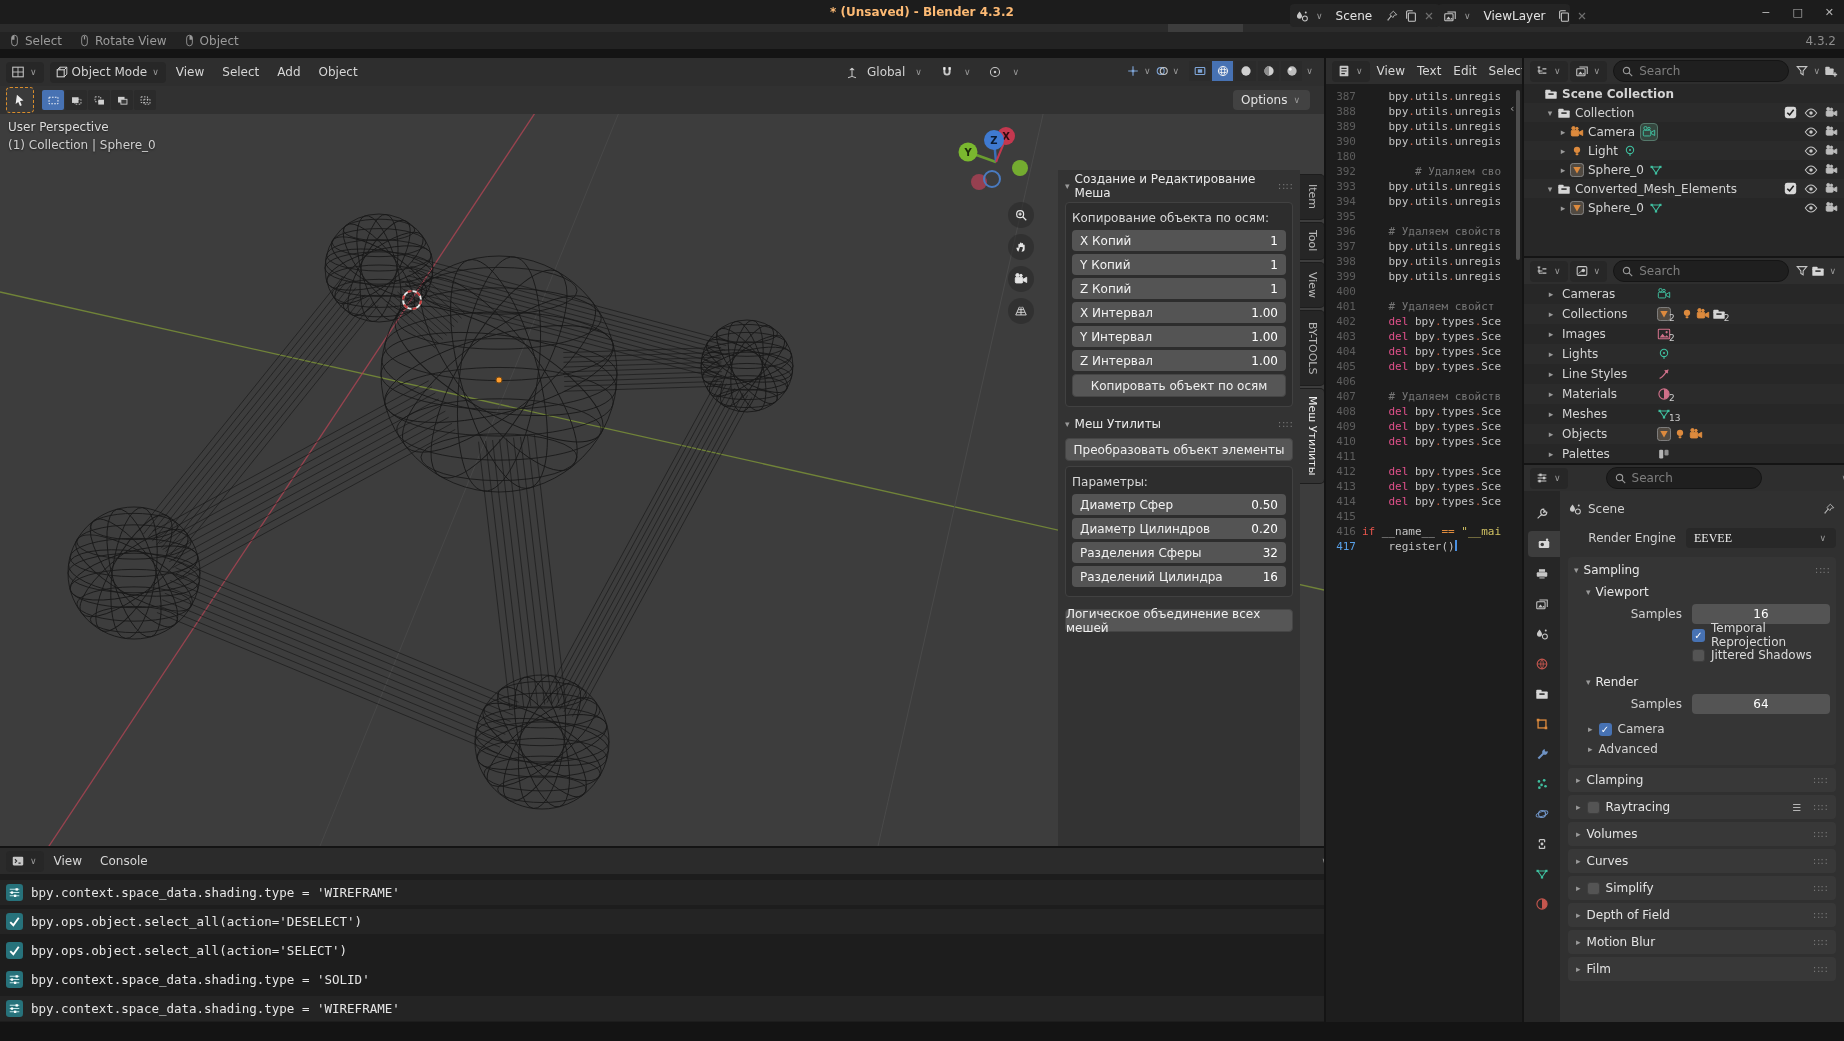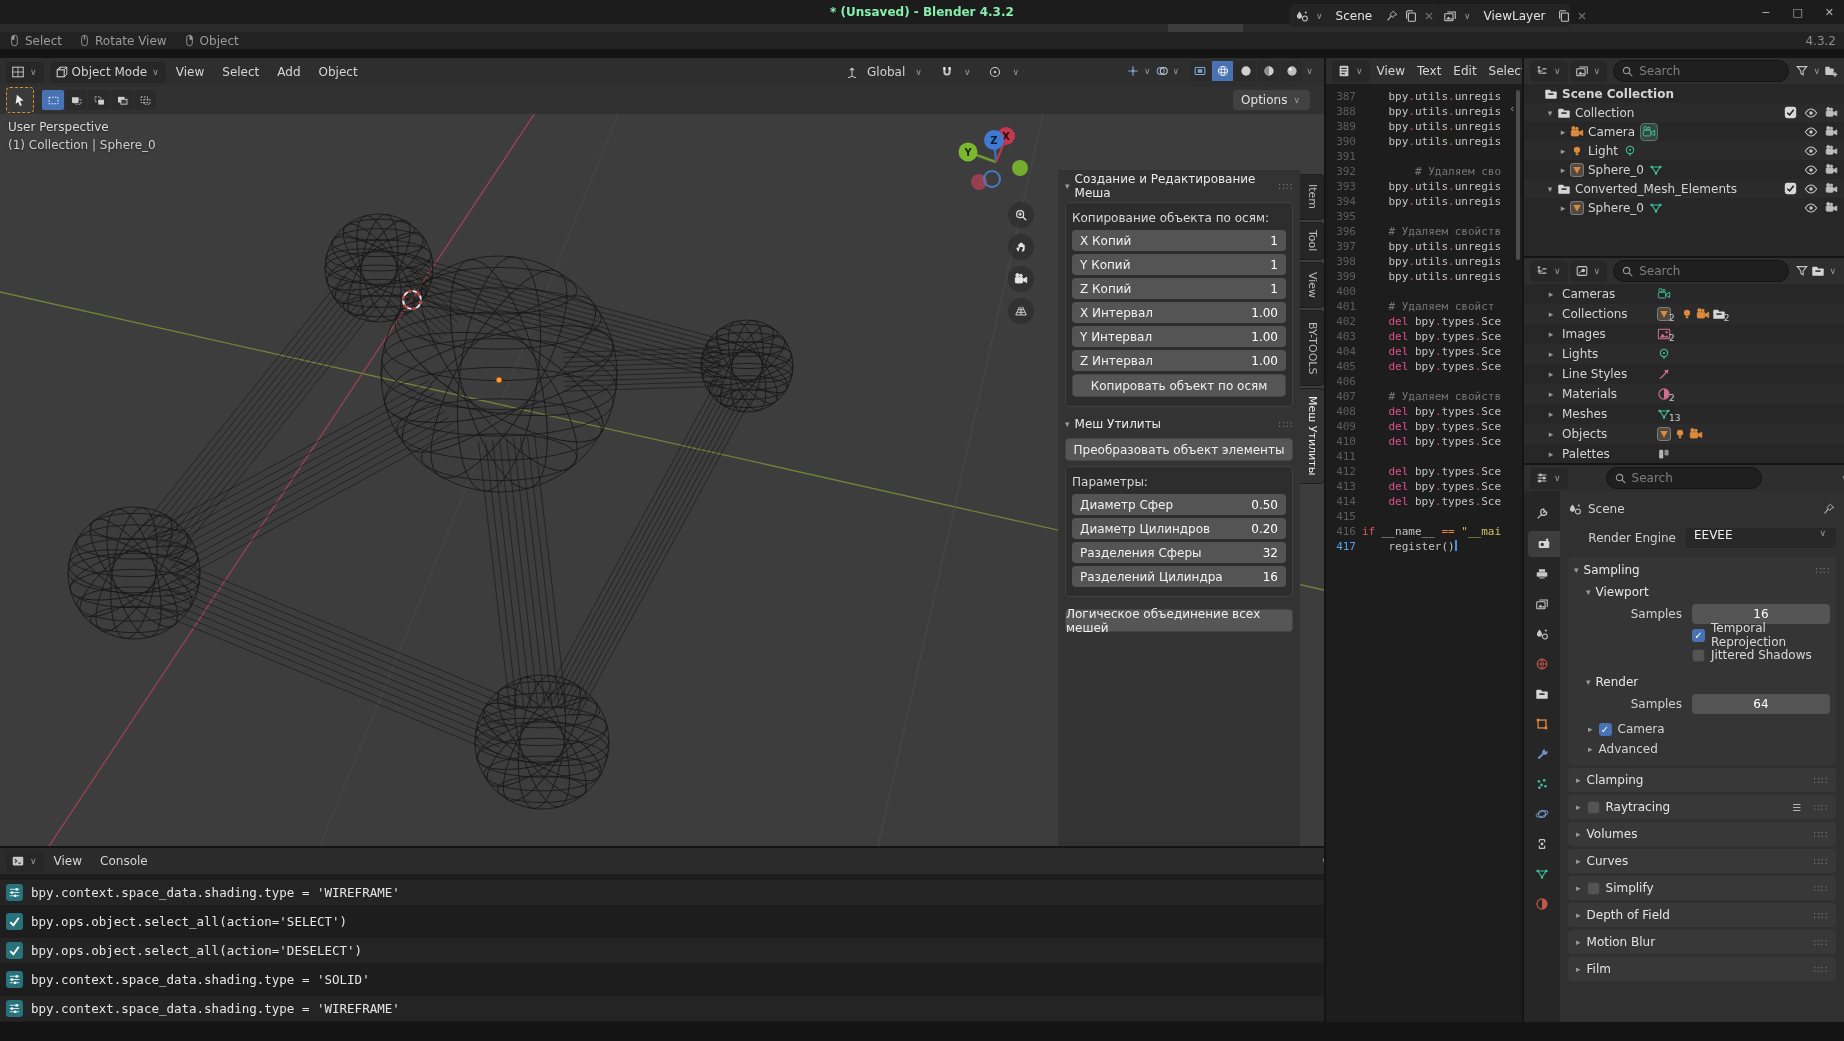--- a/index.html
+++ b/index.html
@@ -8,21 +8,21 @@
   #app{position:relative;width:1844px;height:1041px;background:#141414;overflow:hidden;}
   .abs{position:absolute;}
   .region{position:absolute;overflow:hidden;}
   .row{display:flex;align-items:center;}
   .grow{flex:1;}
   svg{display:block;}
   .ico{display:inline-flex;align-items:center;justify-content:center;flex:none;}
   .chev{color:#9a9a9a;font-size:9px;padding:0 2px;}
   
   #titlebar{left:0;top:0;width:1844px;height:24px;background:#1c1c1c;display:flex;align-items:center;justify-content:center;}
-  #titlebar .wtitle{color:#86efac;font-weight:bold;font-size:12px;}
+  #titlebar .wtitle{color:#fdba74;font-weight:bold;font-size:12px;}
   #win-controls{position:absolute;right:10px;top:0;height:24px;display:flex;gap:22px;align-items:center;color:#b5b5b5;font-size:11px;}
   
   #topbar{left:0;top:24px;width:1844px;height:32px;background:#2b2b2b;display:flex;align-items:center;}
   .menu-item{padding:0 9px;color:#dadada;}
   #ws-tabs{display:flex;align-items:center;margin-left:34px;height:32px;}
   .ws-tab{padding:0 11px;height:32px;display:flex;align-items:center;color:#9f9f9f;}
   .ws-tab.active{background:#3d3d3d;color:#f2f2f2;border-radius:4px 4px 0 0;}
   .ws-add{color:#bdbdbd;padding:0 8px;font-size:13px;}
   .idwidget{position:absolute;top:4px;height:23px;background:#242424;border-radius:4px;display:flex;align-items:center;padding:0 5px;gap:5px;}
   .idwidget .idname{color:#e3e3e3;padding:0 6px;}
@@ -85,21 +85,21 @@
   .databox{background:#35473f;border:1px solid #55786b;border-radius:4px;padding:1px;display:inline-flex;}
   
   #properties{left:1524px;top:465px;width:320px;height:557px;background:#303030;}
   #prop-rail{position:absolute;left:0;top:26px;width:36px;height:531px;background:#262626;}
   .railico{position:absolute;left:0;width:36px;height:26px;display:flex;align-items:center;justify-content:center;}
   .railico.active{background:#3d3d3d;border-radius:4px 0 0 4px;margin-left:4px;width:32px;}
   #prop-content{position:absolute;left:36px;top:26px;width:284px;height:531px;padding:6px 8px;box-sizing:border-box;}
   .prow{display:flex;align-items:center;height:22px;}
   .plabel{width:108px;text-align:right;padding-right:10px;color:#d0d0d0;flex:none;}
   .pfield{flex:1;background:#545454;border-radius:4px;height:20px;display:flex;align-items:center;justify-content:center;color:#fff;}
-  .pdrop{flex:1;background:#282828;border-radius:4px;height:20px;display:flex;padding:0 8px;color:#efefef;}
+  .pdrop{flex:1;background:#282828;border-radius:4px;height:20px;display:flex;align-items:center;padding:0 8px;color:#efefef;font-family:Liberation Serif, serif;}
   .panelblock{background:#353535;border-radius:4px;margin-top:8px;padding:2px 6px 6px 6px;}
   .ph{display:flex;align-items:center;gap:5px;height:22px;color:#e8e8e8;}
   .ph .caret{color:#9a9a9a;font-size:9px;}
   .checkrow{display:flex;align-items:center;gap:6px;height:20px;padding-left:118px;color:#d9d9d9;}
   .cb{width:13px;height:13px;border-radius:3px;flex:none;display:flex;align-items:center;justify-content:center;font-size:10px;}
   .cb.on{background:#4772b3;color:#fff;}
   .cb.off{background:#545454;border:1px solid #3e3e3e;box-sizing:border-box;}
   .collpanel{background:#383838;border-radius:4px;height:24px;display:flex;align-items:center;gap:6px;padding:0 8px;margin-top:3px;color:#e3e3e3;}
   
   #console{left:0;top:848px;width:1324px;height:174px;background:#1d1d1d;}
@@ -653,21 +653,21 @@
       <span class="hmenu" style="padding:0 5px">View</span>
       <span class="hmenu" style="padding:0 5px">Text</span>
       <span class="hmenu" style="padding:0 5px">Edit</span>
       <span class="hmenu" style="padding:0 5px">Select</span>
     </div>
     <div id="code-lines">
         <div class="cl"><span class="ln">387</span><span class="ct">    bpy<span class="td">.</span>utils<span class="td">.</span>unregis</span></div>
         <div class="cl"><span class="ln">388</span><span class="ct">    bpy<span class="td">.</span>utils<span class="td">.</span>unregis</span></div>
         <div class="cl"><span class="ln">389</span><span class="ct">    bpy<span class="td">.</span>utils<span class="td">.</span>unregis</span></div>
         <div class="cl"><span class="ln">390</span><span class="ct">    bpy<span class="td">.</span>utils<span class="td">.</span>unregis</span></div>
-        <div class="cl"><span class="ln">391</span><span class="ct"></span></div>
+        <div class="cl"><span class="ln">180</span><span class="ct"></span></div>
         <div class="cl"><span class="ln">392</span><span class="ct"><span class="tc">        # Удаляем сво</span></span></div>
         <div class="cl"><span class="ln">393</span><span class="ct">    bpy<span class="td">.</span>utils<span class="td">.</span>unregis</span></div>
         <div class="cl"><span class="ln">394</span><span class="ct">    bpy<span class="td">.</span>utils<span class="td">.</span>unregis</span></div>
         <div class="cl"><span class="ln">395</span><span class="ct"></span></div>
         <div class="cl"><span class="ln">396</span><span class="ct"><span class="tc">    # Удаляем свойств</span></span></div>
         <div class="cl"><span class="ln">397</span><span class="ct">    bpy<span class="td">.</span>utils<span class="td">.</span>unregis</span></div>
         <div class="cl"><span class="ln">398</span><span class="ct">    bpy<span class="td">.</span>utils<span class="td">.</span>unregis</span></div>
         <div class="cl"><span class="ln">399</span><span class="ct">    bpy<span class="td">.</span>utils<span class="td">.</span>unregis</span></div>
         <div class="cl"><span class="ln">400</span><span class="ct"></span></div>
         <div class="cl"><span class="ln">401</span><span class="ct"><span class="tc">    # Удаляем свойст</span></span></div>
@@ -1403,37 +1403,37 @@
             <svg width="17" height="17" viewBox="0 0 16 16">
               <rect width="16" height="16" rx="3" fill="#27727b"></rect>
               <path d="M3.5 5h9M3.5 8h9M3.5 11h9" stroke="#bfe3e6" stroke-width="1"></path>
               <rect x="9" y="4" width="2.2" height="2.2" fill="#fff"></rect>
               <rect x="4.5" y="7" width="2.2" height="2.2" fill="#fff"></rect>
               <rect x="7.5" y="10" width="2.2" height="2.2" fill="#fff"></rect>
             </svg>
           </span>
           <span>bpy.context.space_data.shading.type = 'WIREFRAME'</span>
         </div>
-        <div class="conrow">
+        <div class="conrow alt">
           <span class="ico">
             <svg width="17" height="17" viewBox="0 0 16 16">
               <rect width="16" height="16" rx="3" fill="#27727b"></rect>
               <path d="M4 8.6l2.9 2.9 5.1-7" stroke="#fff" stroke-width="1.8" fill="none"></path>
             </svg>
           </span>
-          <span>bpy.ops.object.select_all(action='SELECT')</span>
-        </div>
-        <div class="conrow alt">
+          <span>bpy.ops.object.select_all(action='DESELECT')</span>
+        </div>
+        <div class="conrow">
           <span class="ico">
             <svg width="17" height="17" viewBox="0 0 16 16">
               <rect width="16" height="16" rx="3" fill="#27727b"></rect>
               <path d="M4 8.6l2.9 2.9 5.1-7" stroke="#fff" stroke-width="1.8" fill="none"></path>
             </svg>
           </span>
-          <span>bpy.ops.object.select_all(action='DESELECT')</span>
+          <span>bpy.ops.object.select_all(action='SELECT')</span>
         </div>
         <div class="conrow">
           <span class="ico">
             <svg width="17" height="17" viewBox="0 0 16 16">
               <rect width="16" height="16" rx="3" fill="#27727b"></rect>
               <path d="M3.5 5h9M3.5 8h9M3.5 11h9" stroke="#bfe3e6" stroke-width="1"></path>
               <rect x="9" y="4" width="2.2" height="2.2" fill="#fff"></rect>
               <rect x="4.5" y="7" width="2.2" height="2.2" fill="#fff"></rect>
               <rect x="7.5" y="10" width="2.2" height="2.2" fill="#fff"></rect>
             </svg>

